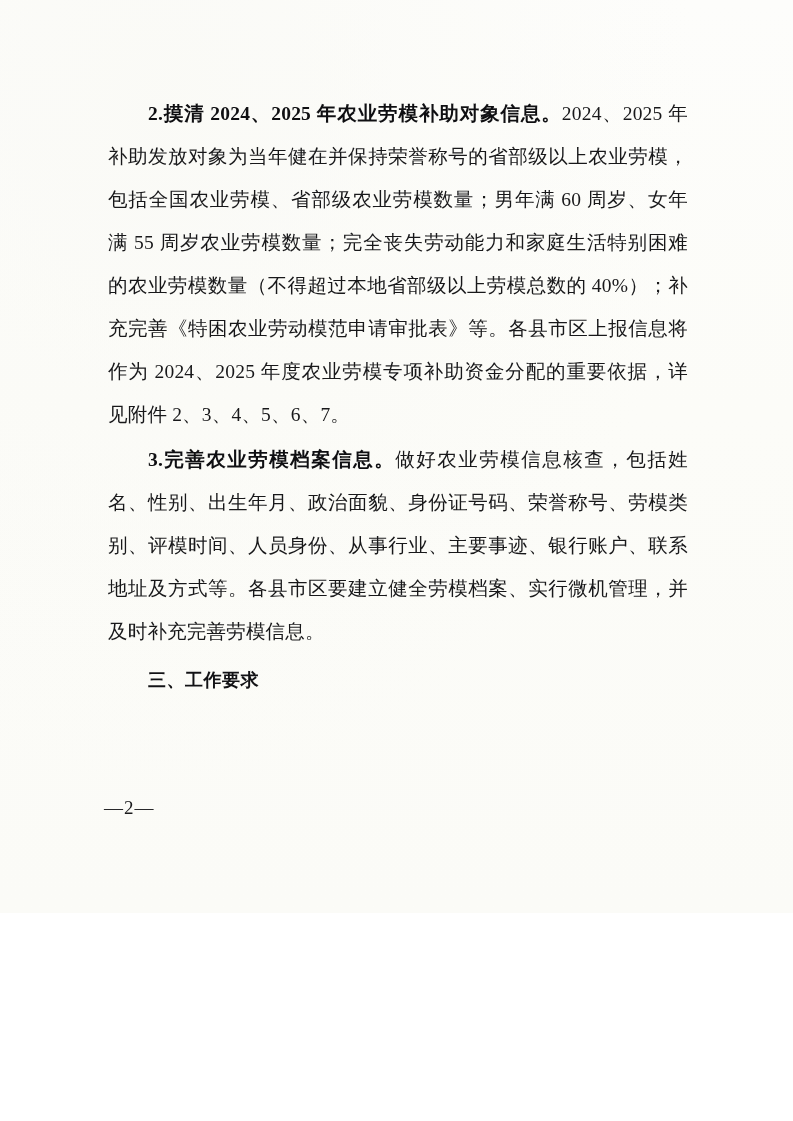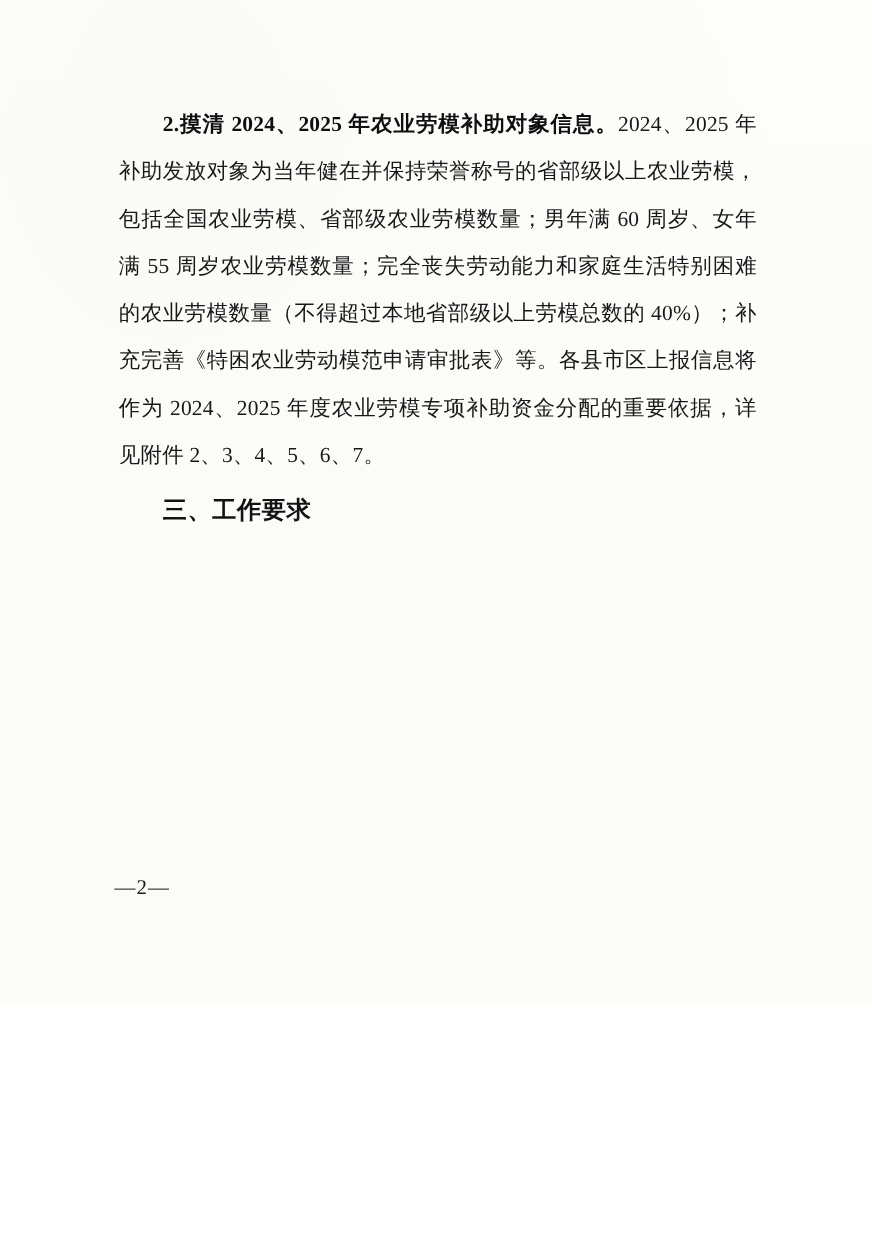--- a/index.html
+++ b/index.html
@@ -50,21 +50,21 @@
     display: inline-block;
     width: 40px;
   }
   .lead {
     font-weight: bold;
     color: #0f0f12;
     font-family: "Liberation Serif", "DejaVu Serif", serif;
   }
   .heading {
     margin: 6px 0 2px 0;
-    font-size: 22px;
+    font-size: 18px;
     line-height: 43px;
     font-weight: bold;
     color: #121215;
     letter-spacing: 0.5px;
   }
   .heading .indent {
     display: inline-block;
     width: 40px;
   }
   .page-number {
@@ -77,20 +77,21 @@
   }
 </style>
 </head>
 <body>
 
 <div class="page">
   <div class="content">
 
     <p class="para"><span class="indent"></span><span class="lead">2.摸清 2024、2025 年农业劳模补助对象信息。</span><span>2024、2025 年补助发放对象为当年健在并保持荣誉称号的省部级以上农业劳模，包括全国农业劳模、省部级农业劳模数量；男年满 60 周岁、女年满 55 周岁农业劳模数量；完全丧失劳动能力和家庭生活特别困难的农业劳模数量（不得超过本地省部级以上劳模总数的 40%）；补充完善《特困农业劳动模范申请审批表》等。各县市区上报信息将作为 2024、2025 年度农业劳模专项补助资金分配的重要依据，详见附件 2、3、4、5、6、7。</span></p>
 
+    <p class="para"><span class="indent"></span><span class="lead">3.完善农业劳模档案信息。</span><span>做好农业劳模信息核查，包括姓名、性别、出生年月、政治面貌、身份证号码、荣誉称号、劳模类别、评模时间、人员身份、从事行业、主要事迹、银行账户、联系地址及方式等。各县市区要建立健全劳模档案、实行微机管理，并及时补充完善劳模信息。</span></p>
 
     <p class="heading"><span class="indent"></span><span>三、工作要求</span></p>
 
 
 
   </div>
 
   <div class="page-number">—2—</div>
 </div>
 

